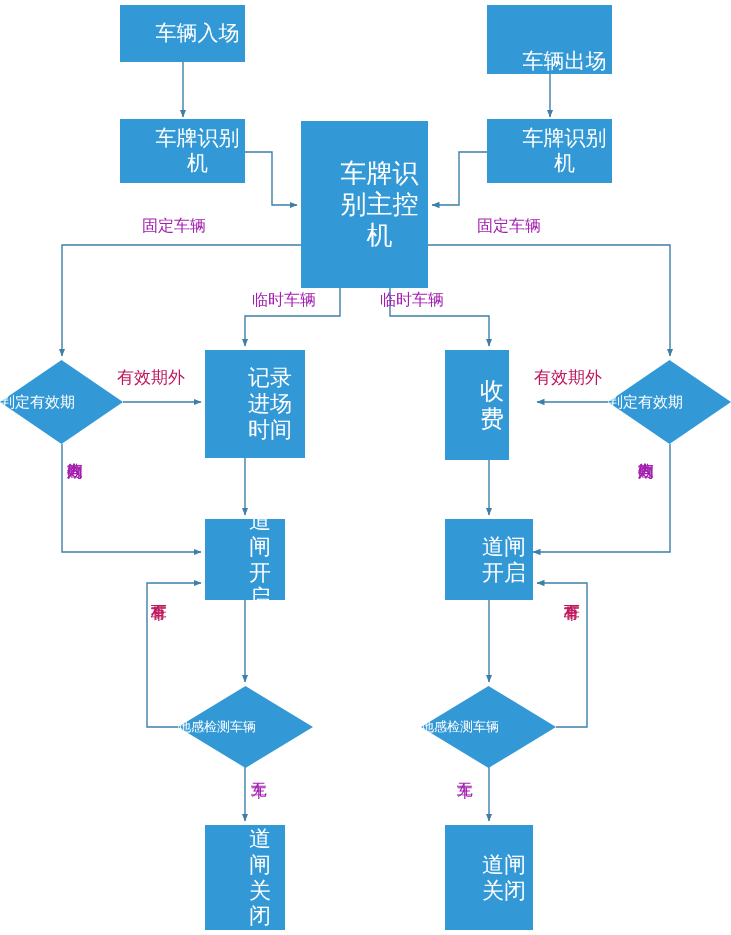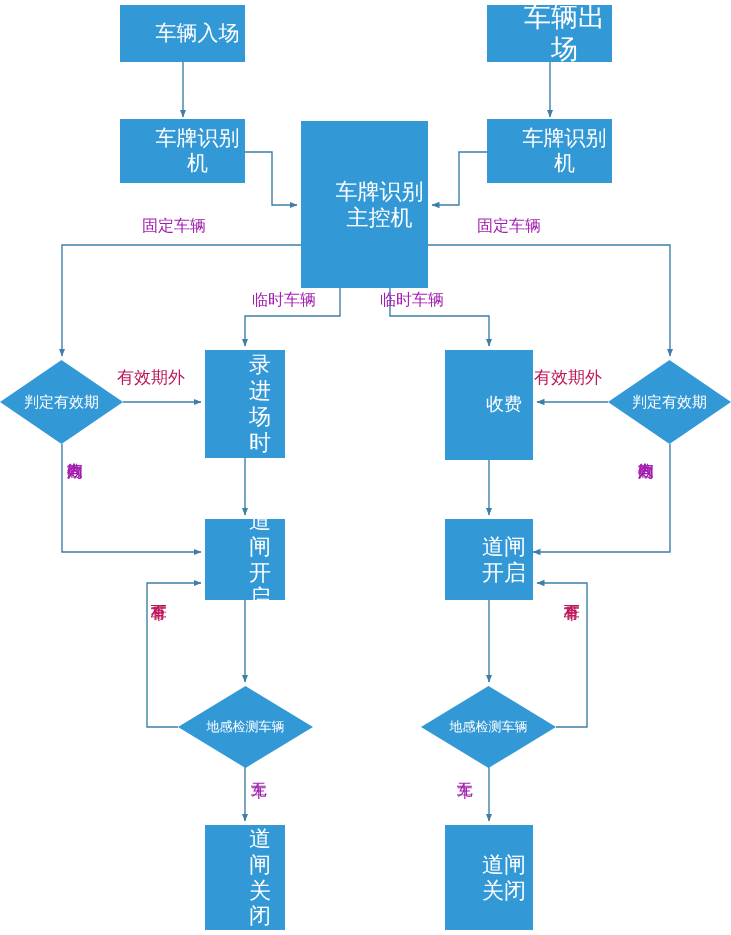--- a/index.html
+++ b/index.html
@@ -2,21 +2,21 @@
 <html><head>
 <meta charset="utf-8">
 <style>
   html,body{margin:0;padding:0;background:#ffffff;}
   body{font-family:"Liberation Sans","DejaVu Sans",sans-serif;}
   #stage{position:relative;width:731px;height:935px;overflow:hidden;background:#fff;}
   #wires{position:absolute;left:0;top:0;width:731px;height:935px;}
   .node{position:absolute;background:#3399d6;display:flex;align-items:center;justify-content:center;
         color:#ffffff;text-align:center;line-height:1.18;box-sizing:border-box;}
   .node span{display:block;padding:0 4px;margin-left:30px;}
-  .dia{position:absolute;display:flex;align-items:center;justify-content:center;color:#fff;text-align:center;}
+  .dia{position:absolute;display:flex;align-items:center;color:#fff;text-align:center;}
   .dia .sh{position:absolute;left:0;top:0;width:100%;height:100%;background:#3399d6;
            clip-path:polygon(50% 0,100% 50%,50% 100%,0 50%);}
   .dia span{position:relative;z-index:2;white-space:nowrap;}
   .lbl{position:absolute;color:#a21caf;white-space:nowrap;line-height:1.05;}
   .lbl.red{color:#be185d;}
   .lbl.vert{writing-mode:vertical-rl;text-orientation:upright;white-space:normal;}
 </style>
 </head>
 <body>
 
@@ -69,41 +69,41 @@
       <path d="M245,767 L245,821"></path>
 
       <path d="M489,767 L489,821"></path>
     </g>
   </svg>
 
   <div class="node" style="left:120px;top:5px;width:125px;height:57px;font-size:21px;">
     <span>车辆入场</span>
   </div>
 
-  <div class="node" style="left:487px;top:5px;width:125px;height:57px;font-size:27px;">
+  <div class="node" style="left:487px;top:5px;width:125px;height:69px;font-size:21px;align-items:flex-end;">
     <span>车辆出场</span>
   </div>
 
   <div class="node" style="left:120px;top:119px;width:125px;height:64px;font-size:21px;">
     <span style="max-width:110px;">车牌识别机</span>
   </div>
 
   <div class="node" style="left:487px;top:119px;width:125px;height:64px;font-size:21px;">
     <span style="max-width:110px;">车牌识别机</span>
   </div>
 
-  <div class="node" style="left:301px;top:121px;width:127px;height:167px;font-size:22px;">
+  <div class="node" style="left:301px;top:121px;width:127px;height:167px;font-size:26px;">
     <span style="max-width:112px;">车牌识别主控机</span>
   </div>
 
-  <div class="node" style="left:205px;top:350px;width:80px;height:108px;font-size:22px;">
+  <div class="node" style="left:205px;top:350px;width:100px;height:108px;font-size:22px;">
     <span style="max-width:68px;">记录进场时间</span>
   </div>
 
-  <div class="node" style="left:445px;top:350px;width:88px;height:110px;font-size:18px;">
+  <div class="node" style="left:445px;top:350px;width:64px;height:110px;font-size:24px;">
     <span>收费</span>
   </div>
 
   <div class="node" style="left:205px;top:519px;width:80px;height:81px;font-size:22px;">
     <span style="max-width:68px;">道闸开启</span>
   </div>
 
   <div class="node" style="left:445px;top:519px;width:88px;height:81px;font-size:22px;">
     <span style="max-width:70px;">道闸开启</span>
   </div>

